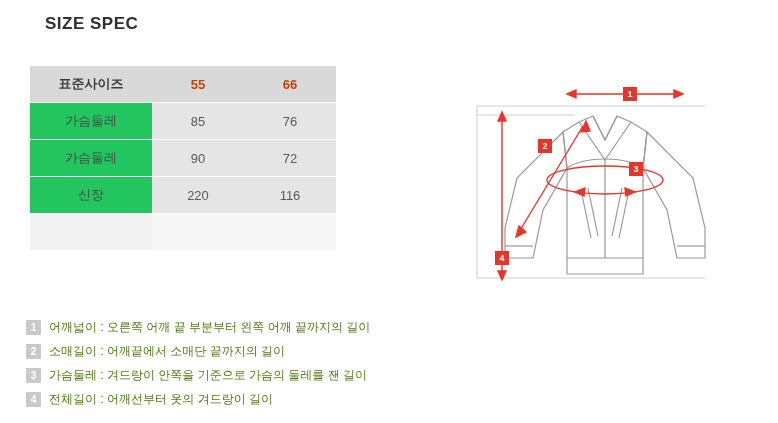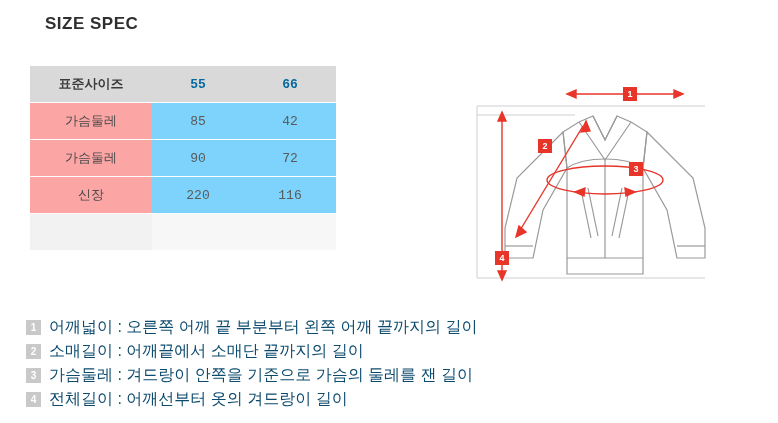--- a/index.html
+++ b/index.html
@@ -37,38 +37,37 @@
     border-collapse: collapse;
     table-layout: fixed;
   }
   .spec-table td {
     height: 36px;
     text-align: center;
     font-size: 13px;
     color: #4a4a4a;
     border-bottom: 1px solid #ffffff;
     padding: 0;
-    font-family: Liberation Mono, monospace;
   }
   .spec-table td.head-cell {
     background: #d9d9d9;
     font-weight: bold;
     color: #3b3b3b;
   }
   .spec-table td.head-val {
     background: #d9d9d9;
     font-weight: bold;
-    color: #0369a1;
+    color: #c2410c;
   }
   .spec-table td.label-cell {
-    background: #fca5a5;
+    background: #22c55e;
     color: #4a4a4a;
   }
   .spec-table td.value-cell {
-    background: #7dd3fc;
+    background: #e5e5e5;
     color: #5a5a5a;
   }
   .spec-table td.empty-label {
     background: #f2f2f2;
   }
   .spec-table td.empty-value {
     background: #f7f7f7;
   }
   .spec-table col.c1 { width: 122px; }
   .spec-table col.c2 { width: 92px; }
@@ -92,22 +91,22 @@
     background: #c9c9c9;
     color: #ffffff;
     font-size: 10px;
     line-height: 15px;
     text-align: center;
     margin-right: 8px;
     flex: 0 0 auto;
     font-weight: bold;
   }
   .legend-text {
-    font-size: 16px;
-    color: #0c4a6e;
+    font-size: 12px;
+    color: #4d7c0f;
     white-space: nowrap;
     text-align: center;
   }
 
   
   .diagram {
     position: absolute;
     left: 455px;
     top: 60px;
     width: 300px;
@@ -145,21 +144,21 @@
       </colgroup>
     <tbody>
       <tr>
         <td class="head-cell">표준사이즈</td>
         <td class="head-val">55</td>
         <td class="head-val">66</td>
       </tr>
       <tr>
         <td class="label-cell">가슴둘레</td>
         <td class="value-cell">85</td>
-        <td class="value-cell">42</td>
+        <td class="value-cell">76</td>
       </tr>
       <tr>
         <td class="label-cell">가슴둘레</td>
         <td class="value-cell">90</td>
         <td class="value-cell">72</td>
       </tr>
       <tr>
         <td class="label-cell">신장</td>
         <td class="value-cell">220</td>
         <td class="value-cell">116</td>

